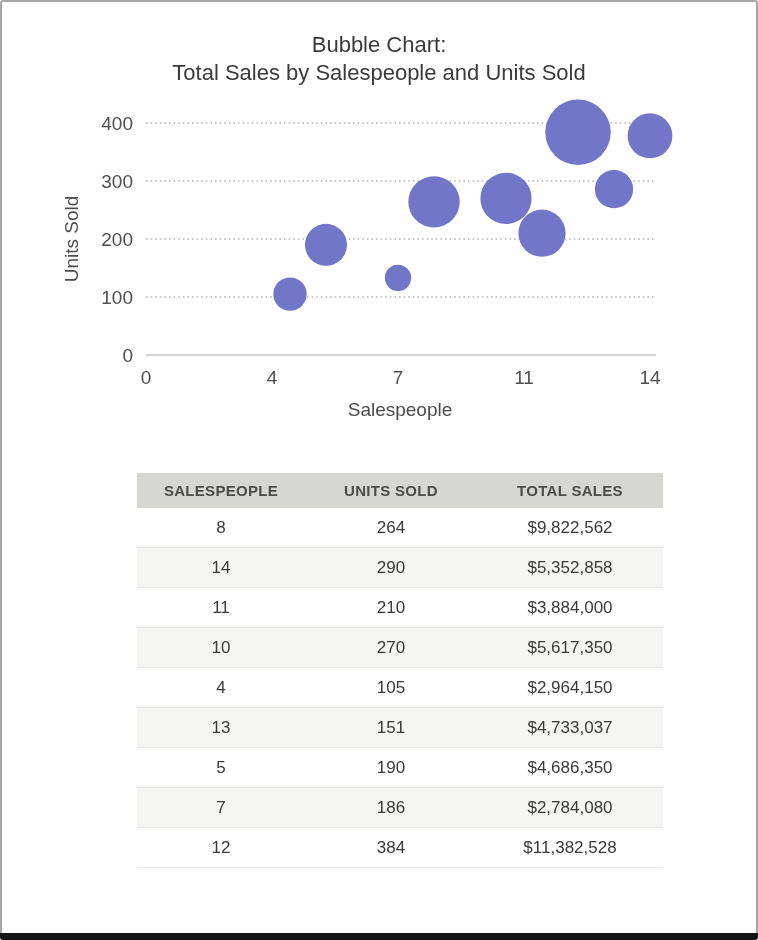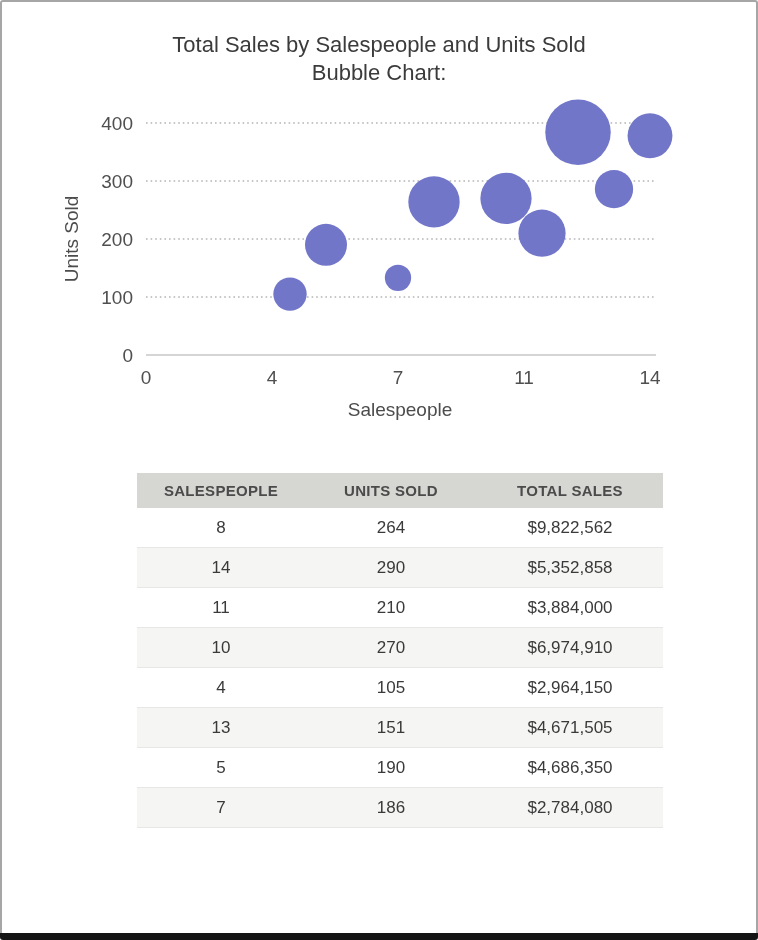--- a/index.html
+++ b/index.html
@@ -93,22 +93,22 @@
   table.data-table tbody tr:nth-child(even) td {
     background: #f5f5f3;
   }
 </style>
 </head>
 <body>
 
 <div class="screen">
 
   <div class="chart-title">
+    <div>Bubble Chart:</div>
     <div>Total Sales by Salespeople and Units Sold</div>
-    <div>Bubble Chart:</div>
   </div>
 
   <svg id="chart-svg" width="758" height="432" viewBox="0 0 758 432" xmlns="http://www.w3.org/2000/svg">
     <g id="grid-layer">
         <line x1="146" y1="355" x2="656" y2="355" stroke="#ababab" stroke-width="1"></line>
         <line x1="146" y1="297" x2="656" y2="297" stroke="#b5b5b5" stroke-width="1.3" stroke-dasharray="1.6 3"></line>
         <line x1="146" y1="239" x2="656" y2="239" stroke="#b5b5b5" stroke-width="1.3" stroke-dasharray="1.6 3"></line>
         <line x1="146" y1="181" x2="656" y2="181" stroke="#b5b5b5" stroke-width="1.3" stroke-dasharray="1.6 3"></line>
         <line x1="146" y1="123" x2="656" y2="123" stroke="#b5b5b5" stroke-width="1.3" stroke-dasharray="1.6 3"></line>
       </g>
@@ -164,40 +164,45 @@
           <td>$5,352,858</td>
         </tr>
         <tr>
           <td>11</td>
           <td>210</td>
           <td>$3,884,000</td>
         </tr>
         <tr>
           <td>10</td>
           <td>270</td>
-          <td>$6,974,910</td>
+          <td>$5,617,350</td>
         </tr>
         <tr>
           <td>4</td>
           <td>105</td>
           <td>$2,964,150</td>
         </tr>
         <tr>
           <td>13</td>
           <td>151</td>
-          <td>$4,671,505</td>
+          <td>$4,733,037</td>
         </tr>
         <tr>
           <td>5</td>
           <td>190</td>
           <td>$4,686,350</td>
         </tr>
         <tr>
           <td>7</td>
           <td>186</td>
           <td>$2,784,080</td>
         </tr>
+        <tr>
+          <td>12</td>
+          <td>384</td>
+          <td>$11,382,528</td>
+        </tr>
       </tbody>
   </table>
 
   <div class="frame-border"></div>
   <div class="bottom-bar"></div>
 </div>
 
 </body></html>

